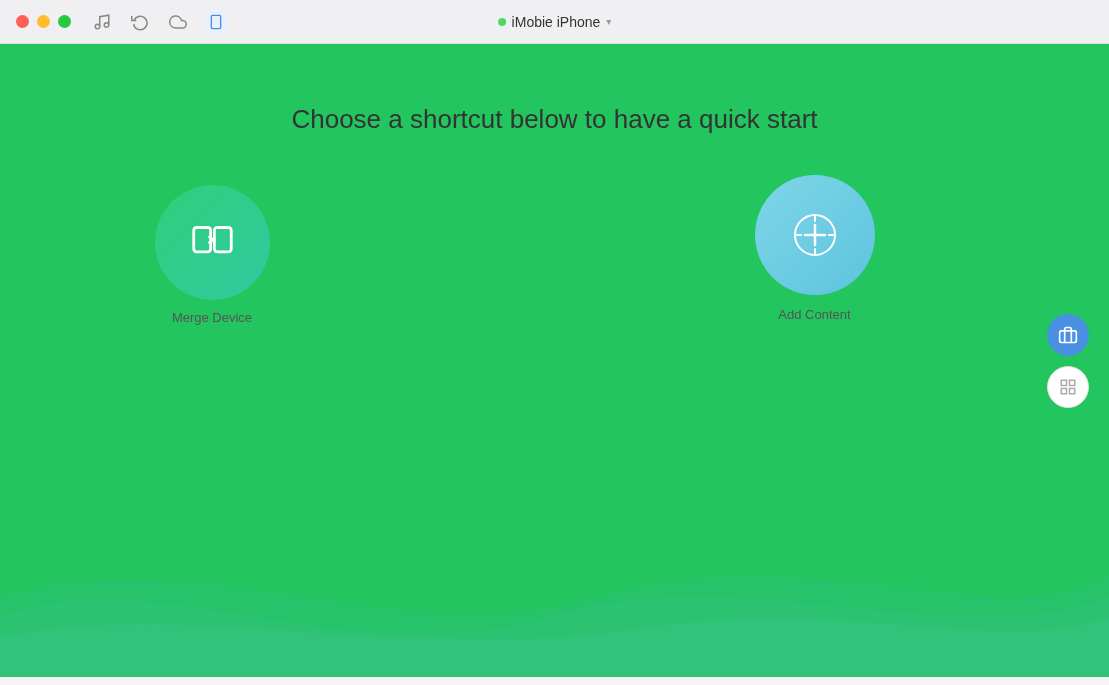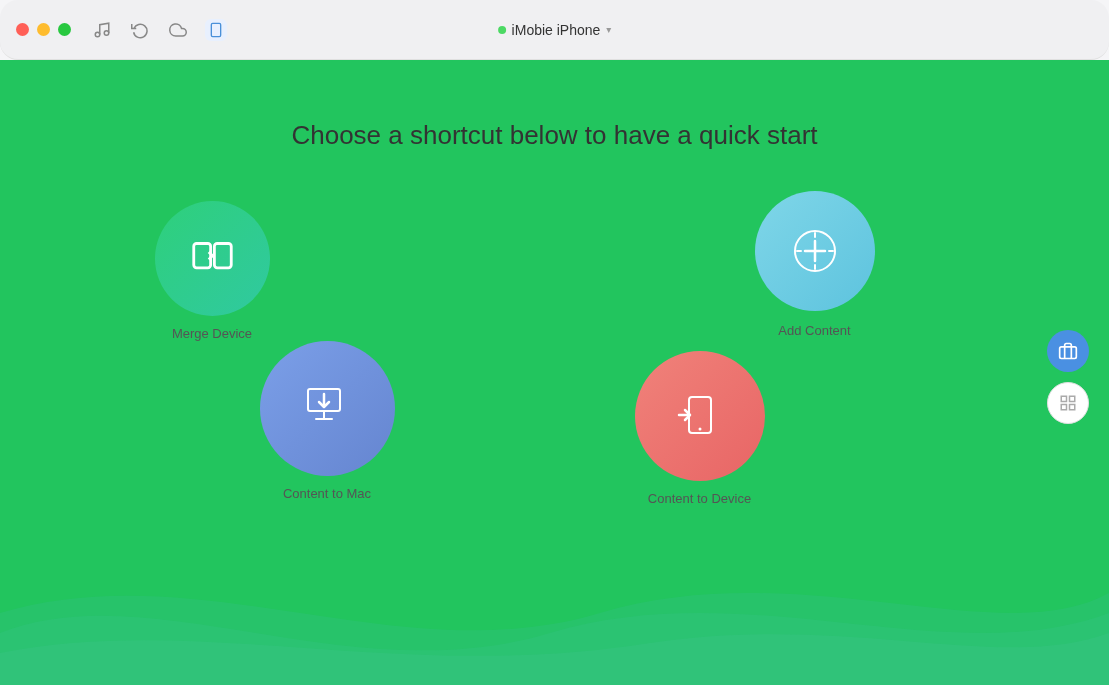--- a/index.html
+++ b/index.html
@@ -8,29 +8,28 @@
       width: 1109px;
       height: 685px;
       font-family: -apple-system, BlinkMacSystemFont, 'Helvetica Neue', sans-serif;
       background: #f5f5f7;
       overflow: hidden;
       position: relative;
     }
 
     
     .titlebar {
-      height: 60px;
+      height: 44px;
       background: #f0f0f2;
       border-bottom: 1px solid #e0e0e0;
       display: flex;
       align-items: center;
       padding: 0 16px;
       position: relative;
       z-index: 10;
-      border-radius: 18px;
     }
 
     .traffic-lights {
       display: flex;
       gap: 8px;
       align-items: center;
     }
 
     .traffic-light {
       width: 13px;
@@ -336,48 +335,21 @@
 
           <line x1="26" y1="8" x2="26" y2="12" stroke="white" stroke-width="2" stroke-linecap="round"></line>
           <line x1="26" y1="40" x2="26" y2="44" stroke="white" stroke-width="2" stroke-linecap="round"></line>
           <line x1="8" y1="26" x2="12" y2="26" stroke="white" stroke-width="2" stroke-linecap="round"></line>
           <line x1="40" y1="26" x2="44" y2="26" stroke="white" stroke-width="2" stroke-linecap="round"></line>
         </svg>
       </div>
       <span class="shortcut-label">Add Content</span>
     </div>
 
-    <div class="shortcut-btn btn-mac">
-      <div class="shortcut-circle" style="width:135px;height:135px;background:linear-gradient(135deg,#7b9fe8,#6585d0)">
-        <svg width="55" height="55" viewBox="0 0 55 55" fill="none">
-
-          <rect x="8" y="8" width="32" height="22" rx="2" stroke="white" stroke-width="2" fill="none"></rect>
-          <line x1="24" y1="30" x2="24" y2="38" stroke="white" stroke-width="2" stroke-linecap="round"></line>
-          <line x1="16" y1="38" x2="32" y2="38" stroke="white" stroke-width="2" stroke-linecap="round"></line>
-
-          <line x1="24" y1="13" x2="24" y2="24" stroke="white" stroke-width="2.5" stroke-linecap="round"></line>
-          <polyline points="19,21 24,26 29,21" stroke="white" stroke-width="2.5" fill="none" stroke-linecap="round" stroke-linejoin="round"></polyline>
-        </svg>
-      </div>
-      <span class="shortcut-label">Content to Mac</span>
-    </div>
-
-    <div class="shortcut-btn btn-device">
-      <div class="shortcut-circle" style="width:130px;height:130px;background:linear-gradient(135deg,#f0827a,#e86565)">
-        <svg width="50" height="50" viewBox="0 0 50 50" fill="none">
-
-          <rect x="14" y="6" width="22" height="36" rx="3" stroke="white" stroke-width="2" fill="none"></rect>
-
-          <line x1="4" y1="24" x2="14" y2="24" stroke="white" stroke-width="2.5" stroke-linecap="round"></line>
-          <polyline points="10,19 15,24 10,29" stroke="white" stroke-width="2.5" fill="none" stroke-linecap="round" stroke-linejoin="round"></polyline>
-          <circle cx="25" cy="38" r="1.5" fill="white"></circle>
-        </svg>
-      </div>
-      <span class="shortcut-label">Content to Device</span>
-    </div>
+
 
 
   </div>
 
   <div class="sidebar-right">
     <div class="sidebar-btn active">
       <svg width="20" height="20" viewBox="0 0 24 24" fill="none" stroke="white" stroke-width="2">
         <rect x="2" y="7" width="20" height="14" rx="2" ry="2"></rect>
         <path d="M16 21V5a2 2 0 0 0-2-2h-4a2 2 0 0 0-2 2v16"></path>
       </svg>

